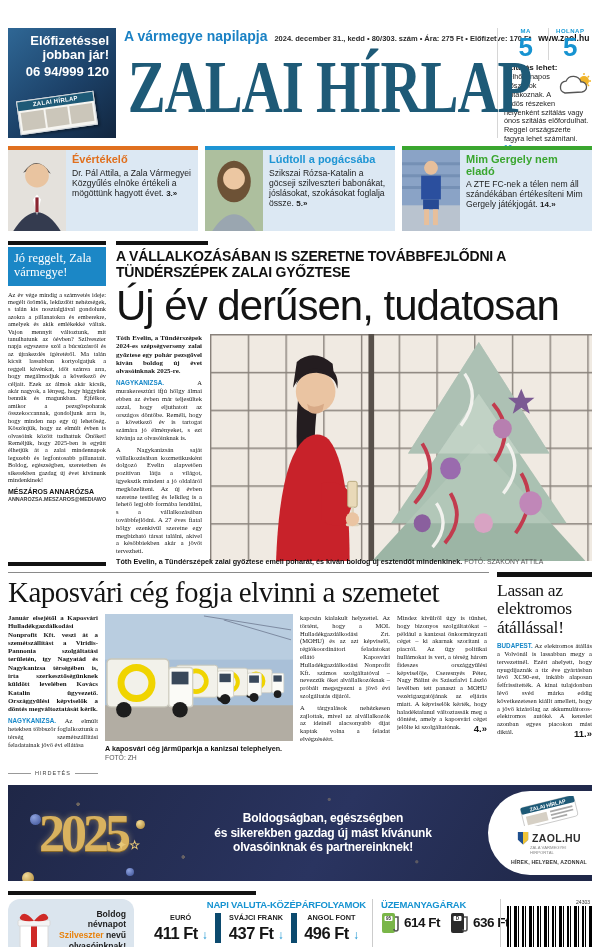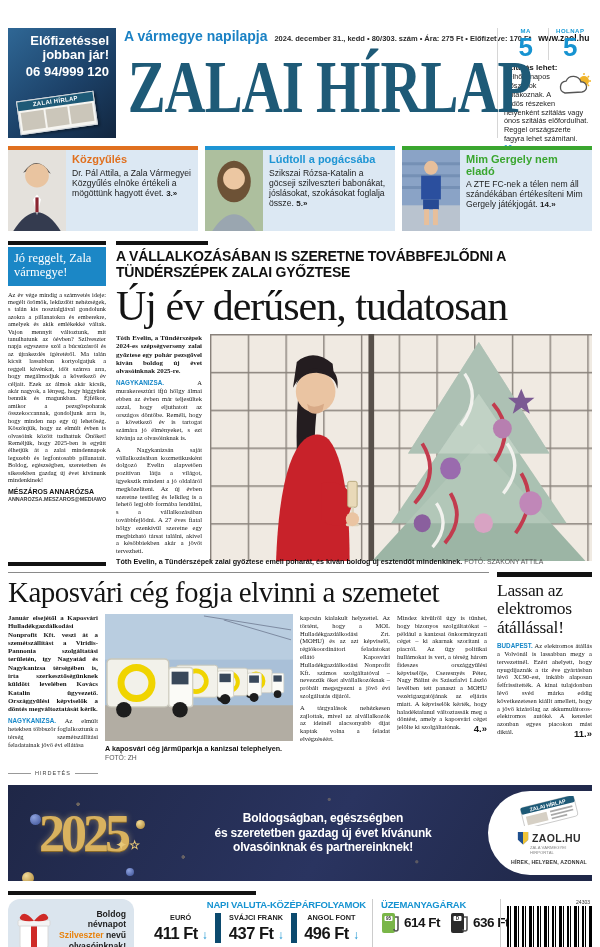--- a/index.html
+++ b/index.html
@@ -53,21 +53,21 @@
   .bar4 { height:4px; background:#121212; }
   .greet-box { background:#1b87c6; color:#fff; font-family:"Liberation Serif", serif; font-size:12.5px; line-height:1.1; padding:5px 6px 6px 6px; margin-top:2px; }
   .greet-body { font-family:"Liberation Serif", serif; font-size:6.3px; line-height:1.18; text-align:justify; color:#111; margin-top:5px; }
   .greet-author { font-size:7px; font-weight:bold; margin-top:5px; }
   .greet-mail { font-size:5.4px; font-weight:bold; color:#3c3c3c; margin-top:1px; }
   .greet-col .bottom-bar { margin-top:auto; }
 
   .main-art { flex:1; min-width:0; display:flex; flex-direction:column; }
   .kicker-bar { width:92px; height:4px; background:#121212; margin-bottom:3px; }
   .kicker { font-size:14px; font-weight:bold; letter-spacing:-.2px; color:#101010; }
-  .headline1 { font-family:Liberation Serif, serif; font-size:42px; font-weight:normal; letter-spacing:-1px; color:#141414; line-height:1; margin:5px 0 7px 0; white-space:nowrap; }
+  .headline1 { font-family:Liberation Sans, sans-serif; font-size:42px; font-weight:normal; letter-spacing:-1px; color:#141414; line-height:1; margin:5px 0 7px 0; white-space:nowrap; }
   .art-row { display:flex; gap:8px; flex:1; min-height:0; }
   .art-textcol { width:86px; flex:none; font-family:"Liberation Serif", serif; font-size:6.5px; line-height:1.2; text-align:justify; overflow:hidden; }
   .lead { font-weight:bold; font-size:6.9px; }
   .loc { color:#1687c8; font-weight:bold; font-family:"Liberation Sans", sans-serif; font-size:6.3px; }
   .art-textcol p, .colp p { margin-top:4px; }
   .mainphoto { flex:1; min-width:0; height:227px; display:block; }
   .caption { font-size:7.2px; font-weight:bold; margin-top:3px; color:#111; }
   .credit { font-weight:normal; color:#555; font-size:6.8px; }
 
   
@@ -194,21 +194,21 @@
     <div class="teaser orange">
       <svg class="tphoto" viewBox="0 0 60 82" preserveAspectRatio="xMidYMid slice">
         <rect width="60" height="82" fill="#e4e1dc"></rect>
         <path d="M16 23 q14 -20 28 1 q-14 -9 -28 -1" fill="#57514b"></path>
         <circle cx="30" cy="26" r="12" fill="#e9c4a0"></circle>
         <path d="M6 82 Q30 44 54 82 Z" fill="#343b4f"></path>
         <path d="M26 50 l4 -5 4 5 -4 16 z" fill="#fff"></path>
         <rect x="28.4" y="48" width="3.2" height="15" fill="#8a2430"></rect>
       </svg>
       <div class="t-body">
-        <div class="t-title">Közgyűlés</div>
+        <div class="t-title">Évértékelő</div>
         <div class="t-text"><span>Dr. Pál Attila, a Zala Vármegyei Közgyűlés elnöke értékeli a mögöttünk hagyott évet.</span> <span class="t-page">3.»</span></div>
       </div>
     </div>
     <div class="teaser blue">
       <svg class="tphoto" viewBox="0 0 60 82" preserveAspectRatio="xMidYMid slice">
         <rect width="60" height="82" fill="#adbf9e"></rect>
         <ellipse cx="30" cy="32" rx="17" ry="21" fill="#6d5236"></ellipse>
         <circle cx="30" cy="29" r="11" fill="#ecc7a2"></circle>
         <path d="M8 82 Q30 48 52 82 Z" fill="#9aa6b0"></path>
       </svg>
@@ -372,21 +372,21 @@
     <div class="b-year">
       <span class="orn b1"></span>
       <span class="orn b2"></span>
       <span class="orn g1"></span>
       <span class="orn g2"></span>
       <span>2025</span>
       <span class="b-star">✦ ☆</span>
     </div>
     <div class="b-msg">
       <div>Boldogságban, egészségben</div>
-      <div>és szeretetben gazdag új évet kívánunk</div>
+      <div>és sikerekben gazdag új mást kívánunk</div>
       <div>olvasóinknak és partnereinknek!</div>
     </div>
     <div class="b-logo">
       <svg width="64" height="30" viewBox="0 0 70 34">
         <g transform="rotate(-14 35 17)">
           <rect x="4" y="6" width="62" height="24" rx="3" fill="#fff" stroke="#c9c9c9"></rect>
           <rect x="4" y="6" width="62" height="8" rx="2" fill="#1e5a77"></rect>
           <text x="35" y="12.5" font-size="6" font-weight="bold" fill="#fff" text-anchor="middle" font-family="Liberation Sans, sans-serif">ZALAI HÍRLAP</text>
           <rect x="8" y="17" width="24" height="10" fill="#d6d0c5"></rect>
           <rect x="36" y="17" width="26" height="2" fill="#a9a9a9"></rect>

